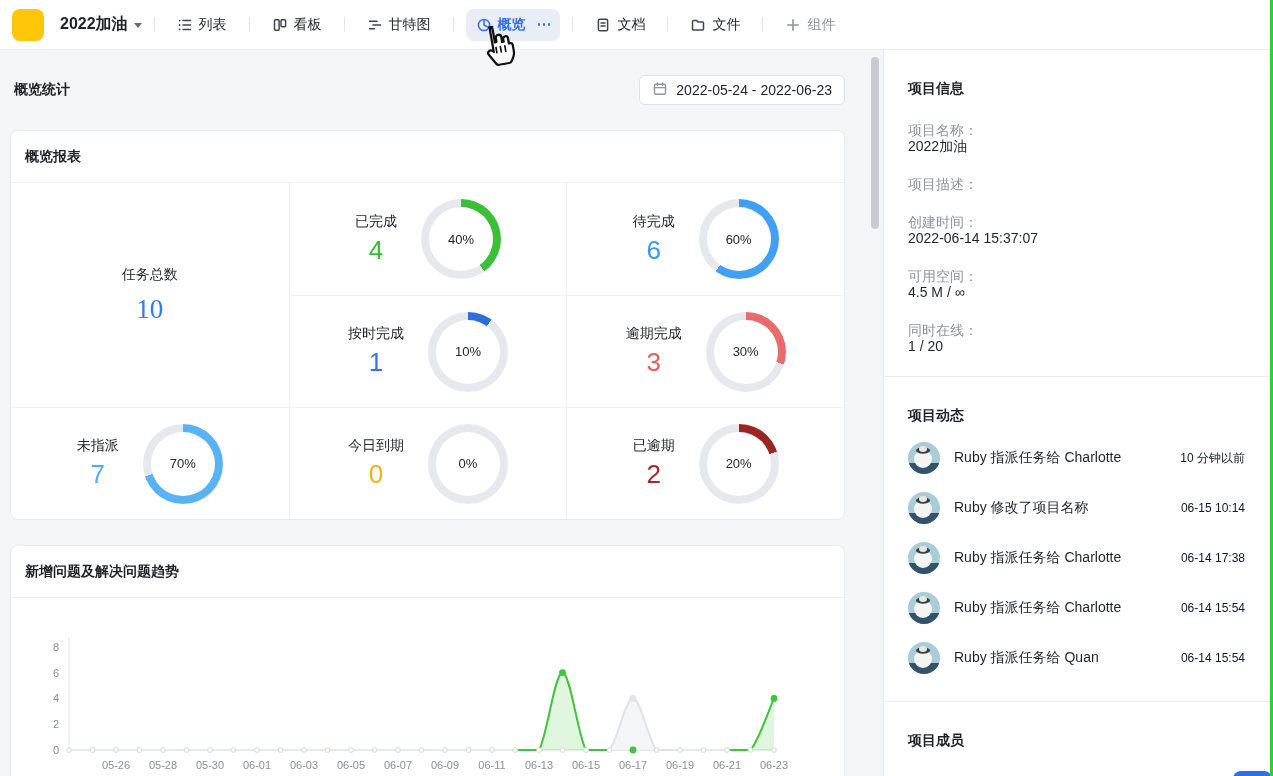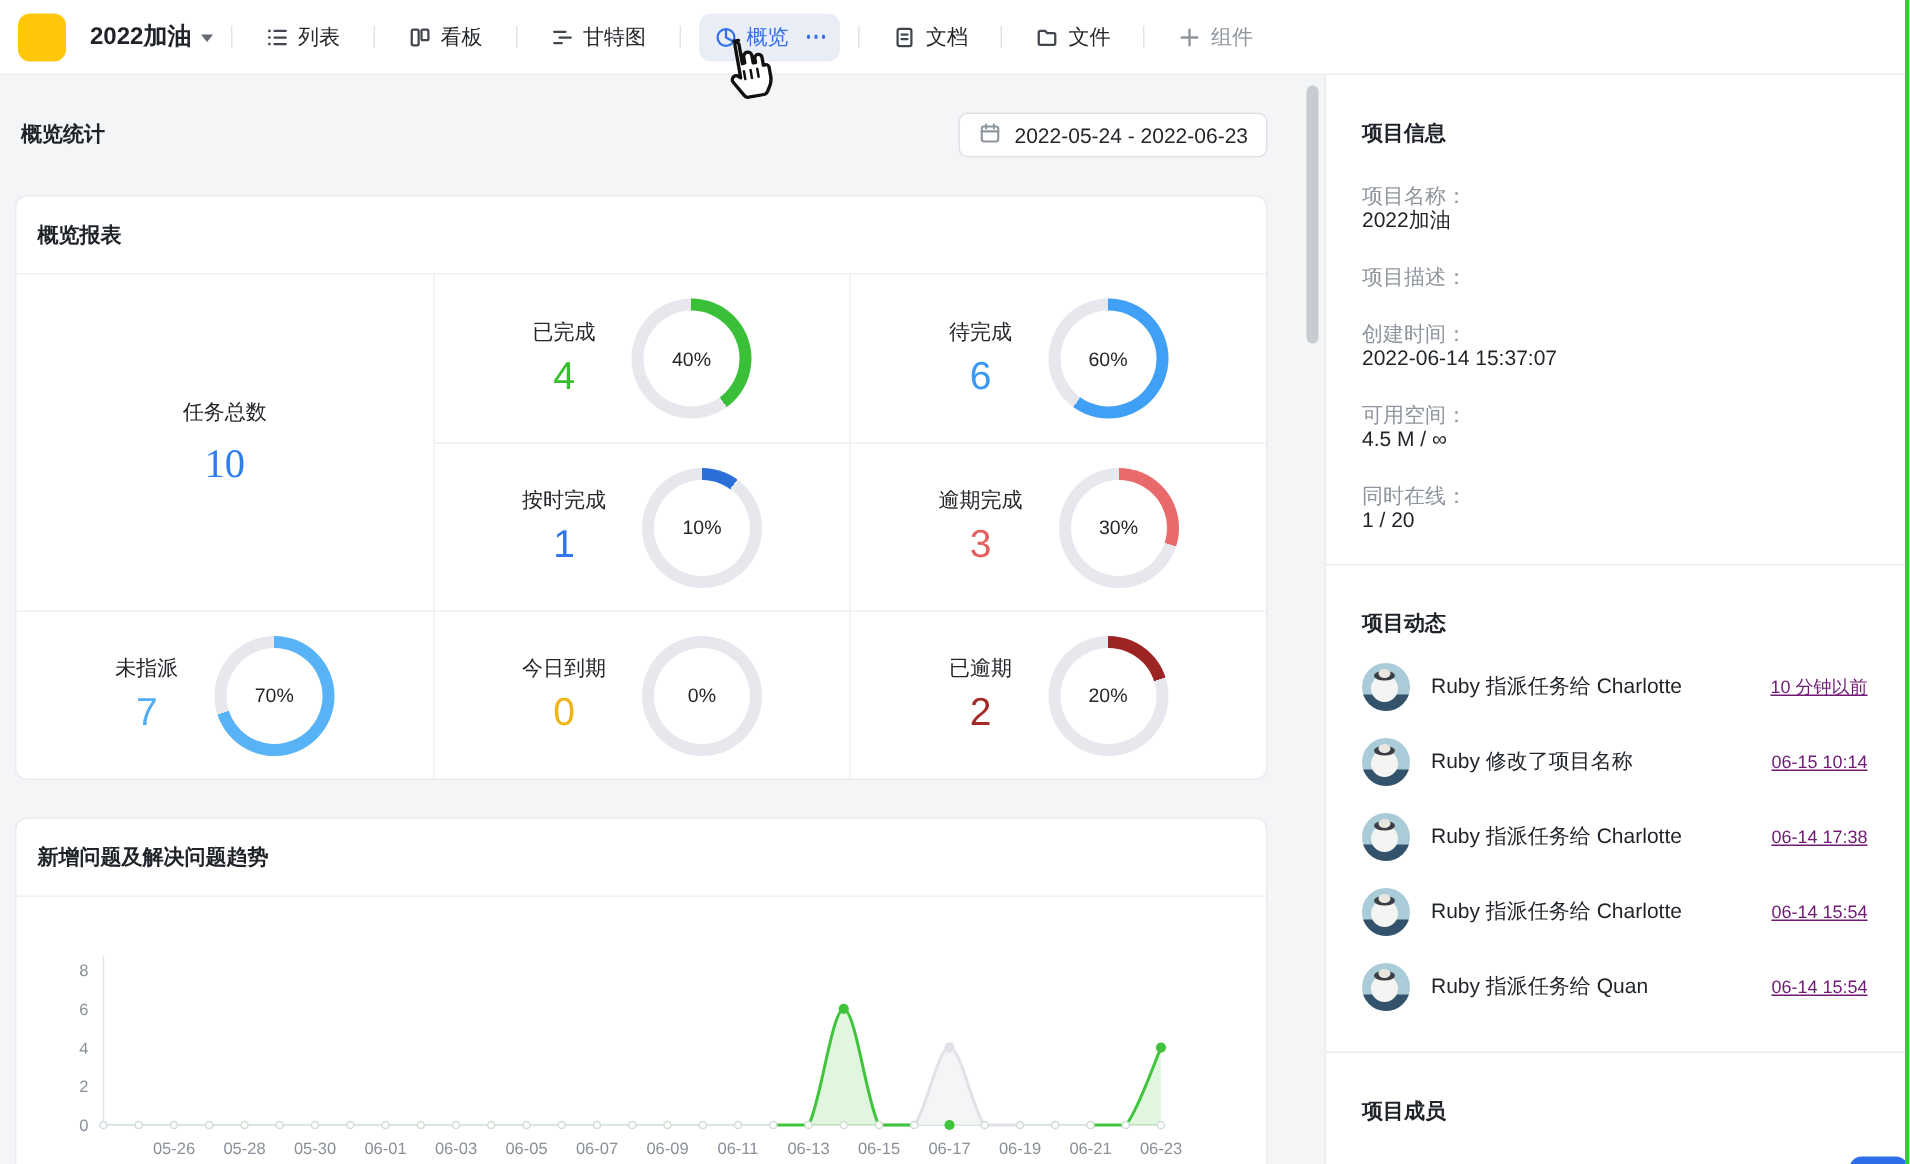--- a/index.html
+++ b/index.html
@@ -14,21 +14,21 @@
             border-bottom:1px solid #ebedf0; display:flex; align-items:center; padding:0 12px; z-index:5;}
   .logo { width:32px; height:32px; border-radius:8px; background:#ffc60a; flex:0 0 auto; }
   .proj-title { display:flex; align-items:center; gap:6px; margin-left:16px; cursor:pointer; }
   .proj-title b { font-size:16px; font-weight:bold; }
   .caret { width:0; height:0; border-left:4px solid transparent; border-right:4px solid transparent;
            border-top:5px solid #646a73; margin-top:2px; }
   .nav-sep { width:1px; height:15px; background:#e2e4e9; margin:0 12px; }
   .nav-tab { display:flex; align-items:center; gap:6px; padding:7px 10px; border-radius:8px;
              color:#23262b; cursor:pointer; white-space:nowrap; }
   .nav-tab svg { display:block; }
-  .nav-tab.active { background:#e9edf6; color:#3370eb; font-weight:normal; }
+  .nav-tab.active { background:#e9edf6; color:#3370eb; font-weight:bold; }
   .nav-tab.muted { color:#8f959e; }
   .more-dots { display:inline-flex; gap:2.5px; margin-left:6px; align-items:center; }
   .more-dots i { width:2.6px; height:2.6px; border-radius:50%; background:#3370eb; }
   
   .main { position:absolute; top:50px; left:0; width:883px; bottom:0; background:#f4f5f7;
           padding:0 38px 0 10px; }
   .sidebar { position:absolute; top:50px; left:883px; right:0; bottom:0; background:#fff;
              border-left:1px solid #e8eaed; }
   
   .main-head { height:80px; display:flex; align-items:center; justify-content:space-between; padding:0 0 0 4px; }
@@ -64,21 +64,21 @@
   .side-title { font-size:14px; font-weight:bold; padding:30px 0 0 0; }
   .info-rows { padding:14px 0 22px 0; }
   .info-row { display:flex; margin-top:22px; line-height:16px;flex-direction:column; }
   .info-label { color:#8f959e; width:82px; flex:0 0 auto; }
   .info-value { color:#1f2329; }
   .act-list { padding:8px 0 18px 0; }
   .act-item { display:flex; align-items:center; height:50px; cursor:pointer; }
   .avatar { width:32px; height:32px; border-radius:50%; overflow:hidden; flex:0 0 auto; }
   .avatar svg { display:block; }
   .act-text { margin-left:14px; flex:1; color:#1f2329; }
-  .act-time { color:#701a75; font-size:12px; white-space:nowrap;text-decoration:underline; }
+  .act-time { color:#0f172a; font-size:12px; white-space:nowrap; }
   .role-label { color:#8f959e; font-size:13px; margin-top:24px; }
   .member-row { display:flex; align-items:center; gap:10px; margin-top:18px; }
   .member { display:flex; align-items:center; gap:10px; width:130px; cursor:pointer; }
   .member-name { color:#1d4ed8; }
   
   .scroll-thumb { position:absolute; top:57px; left:871px; width:8px; height:172px;
                   background:#c8cbd1; border-radius:4px; z-index:6; }
   
   .green-edge { position:absolute; top:0; right:0; width:3px; height:776px; background:#2bd32b; z-index:50; }
   .fab-cut { position:absolute; left:1233px; top:771px; width:39px; height:10px; background:#2e6eea;

